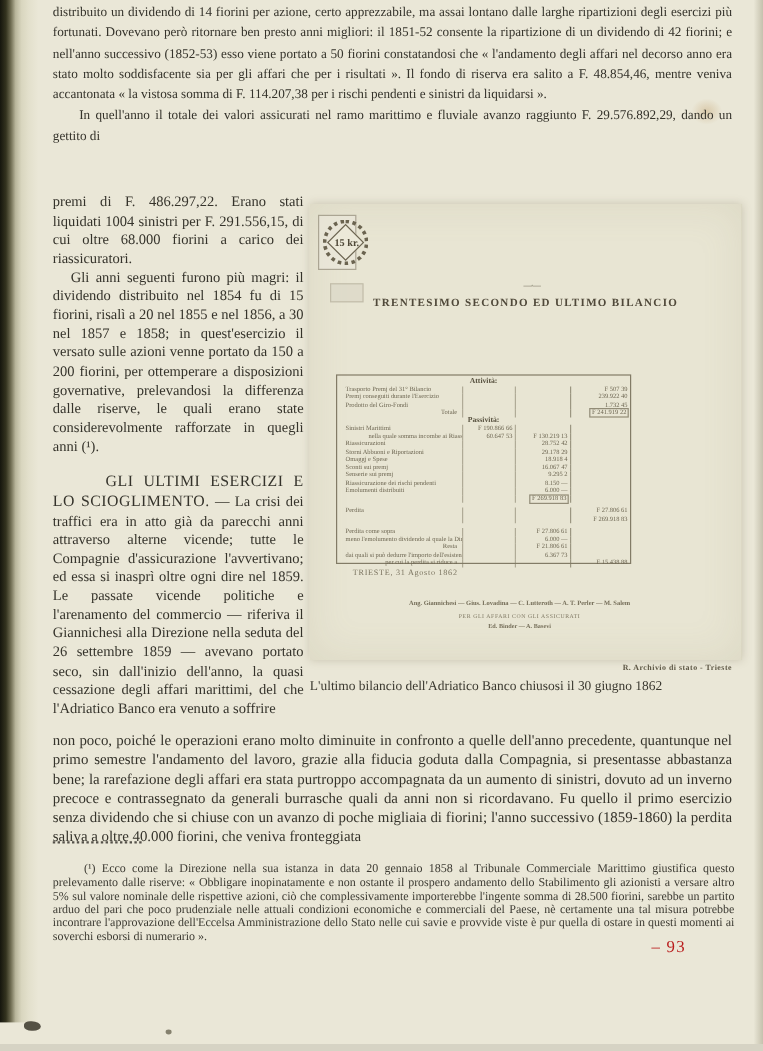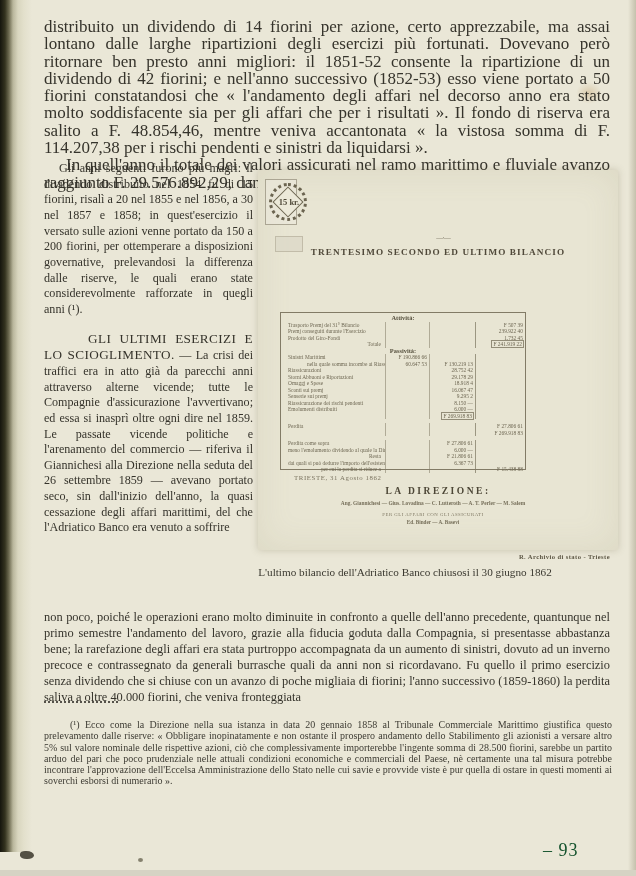--- a/index.html
+++ b/index.html
@@ -30,22 +30,22 @@
   .stain-a { left:576px; top:82px; width:26px; height:22px;
     background:radial-gradient(rgba(193,158,104,.40), rgba(193,158,104,0) 70%); }
   .stain-b { left:592px; top:216px; width:18px; height:16px;
     background:radial-gradient(rgba(193,158,104,.35), rgba(193,158,104,0) 70%); }
   .speck-a { left:20px; top:851px; width:14px; height:8px; border-radius:40% 60% 50% 50%;
     background:rgba(58,54,42,.85); }
   .speck-b { left:138px; top:858px; width:5px; height:4px; background:rgba(90,85,66,.7); }
 
   
   .para-top {
-    position:absolute; left:44px; top:18px; width:566px;
-    font-size:17px; line-height:17.3px; text-align:justify;
+    position:absolute; left:44px; top:2px; width:566px;
+    font-size:11px; line-height:17.3px; text-align:justify;
   }
   .para-top p.indent { text-indent:22px; }
   .left-col {
     position:absolute; left:44px; top:161px; width:209px;
     font-size:12.1px; line-height:15.65px; text-align:justify;
   }
   .left-col p.indent { text-indent:15px; }
   .left-col p.last-sec { margin-top:13px; text-indent:44px; }
   .sec-heading { font-size:13.2px; letter-spacing:.4px; }
   .para-bottom {
@@ -55,22 +55,22 @@
   .footnote-sep {
     position:absolute; left:44px; top:701px; width:74px; height:0;
     border-top:2px dotted #55524a;
   }
   .footnote {
     position:absolute; left:44px; top:719px; width:568px;
     font-size:10px; line-height:11.3px; text-align:justify; color:#3d3b33;
   }
   .footnote p { text-indent:26px; }
   .page-number {
-    position:absolute; left:543px; top:840px;
-    font-size:18px; letter-spacing:1px; color:#14532d;
+    position:absolute; left:543px; top:782px;
+    font-size:14px; letter-spacing:1px; color:#b91c1c;
   }
 
   
   .doc-figure {
     position:absolute; left:258px; top:170px; width:360px; height:380px;
     background:#e8e5d3;
     box-shadow:0 0 7px rgba(110,100,72,.28), inset 0 0 34px rgba(150,140,105,.14);
   }
   .doc-ink { color:#6e6753; }
   .stamp {
@@ -175,20 +175,21 @@
 <div class="stain stain-b"></div>
 <div class="stain speck-a"></div>
 <div class="stain speck-b"></div>
 
 <div class="para-top">
   <p>distribuito un dividendo di 14 fiorini per azione, certo apprezzabile, ma assai lontano dalle larghe ripartizioni degli esercizi più fortunati. Dovevano però ritornare ben presto anni migliori: il 1851-52 consente la ripartizione di un dividendo di 42 fiorini; e nell'anno successivo (1852-53) esso viene portato a 50 fiorini constatandosi che « l'andamento degli affari nel decorso anno era stato molto soddisfacente sia per gli affari che per i risultati ». Il fondo di riserva era salito a F. 48.854,46, mentre veniva accantonata « la vistosa somma di F. 114.207,38 per i rischi pendenti e sinistri da liquidarsi ».</p>
   <p class="indent">In quell'anno il totale dei valori assicurati nel ramo marittimo e fluviale avanzo raggiunto F. 29.576.892,29, dando un gettito di</p>
 </div>
 
 <div class="left-col">
+  <p>premi di F. 486.297,22. Erano stati liquidati 1004 sinistri per F. 291.556,15, di cui oltre 68.000 fiorini a carico dei riassicuratori.</p>
   <p class="indent">Gli anni seguenti furono più magri: il dividendo distribuito nel 1854 fu di 15 fiorini, risalì a 20 nel 1855 e nel 1856, a 30 nel 1857 e 1858; in quest'esercizio il versato sulle azioni venne portato da 150 a 200 fiorini, per ottemperare a disposizioni governative, prelevandosi la differenza dalle riserve, le quali erano state considerevolmente rafforzate in quegli anni (¹).</p>
   <p class="last-sec"><span class="sec-heading">GLI ULTIMI ESERCIZI E LO SCIOGLIMENTO.</span><span> — La crisi dei traffici era in atto già da parecchi anni attraverso alterne vicende; tutte le Compagnie d'assicurazione l'avvertivano; ed essa si inasprì oltre ogni dire nel 1859. Le passate vicende politiche e l'arenamento del commercio — riferiva il Giannichesi alla Direzione nella seduta del 26 settembre 1859 — avevano portato seco, sin dall'inizio dell'anno, la quasi cessazione degli affari marittimi, del che l'Adriatico Banco era venuto a soffrire</span></p>
 </div>
 
 <div class="doc-figure">
   <div class="stamp">
     <div class="stamp-wreath"></div>
     <div class="stamp-diamond"></div>
     <div class="stamp-value">15 kr.</div>
     <div class="stamp-tab"></div>
@@ -325,21 +326,20 @@
       </div>
     <div class="doc-row">
         <span class="lbl right">per cui la perdita si riduce a</span>
         <span class="c1"></span>
         <span class="c2"></span>
         <span class="c3">F 15.438 88</span>
       </div>
   </div>
 
   <div class="doc-date">TRIESTE, 31 Agosto 1862</div>
-  <div class="doc-direzione">LA DIREZIONE:</div>
   <div class="doc-sigs">Ang. Giannichesi  —  Gius. Lovadina  —  C. Lutteroth  —  A. T. Perler  —  M. Salem</div>
   <div class="doc-sig2a">PER GLI AFFARI CON GLI ASSICURATI</div>
   <div class="doc-sig2b">Ed. Binder  —  A. Basevi</div>
 </div>
 
 <div class="archive-credit">R. Archivio di stato - Trieste</div>
 <div class="caption">L'ultimo bilancio dell'Adriatico Banco chiusosi il 30 giugno 1862</div>
 
 <div class="para-bottom">non poco, poiché le operazioni erano molto diminuite in confronto a quelle dell'anno precedente, quantunque nel primo semestre l'andamento del lavoro, grazie alla fiducia goduta dalla Compagnia, si presentasse abbastanza bene; la rarefazione degli affari era stata purtroppo accompagnata da un aumento di sinistri, dovuto ad un inverno precoce e contrassegnato da generali burrasche quali da anni non si ricordavano. Fu quello il primo esercizio senza dividendo che si chiuse con un avanzo di poche migliaia di fiorini; l'anno successivo (1859-1860) la perdita saliva a oltre 40.000 fiorini, che veniva fronteggiata</div>
 

